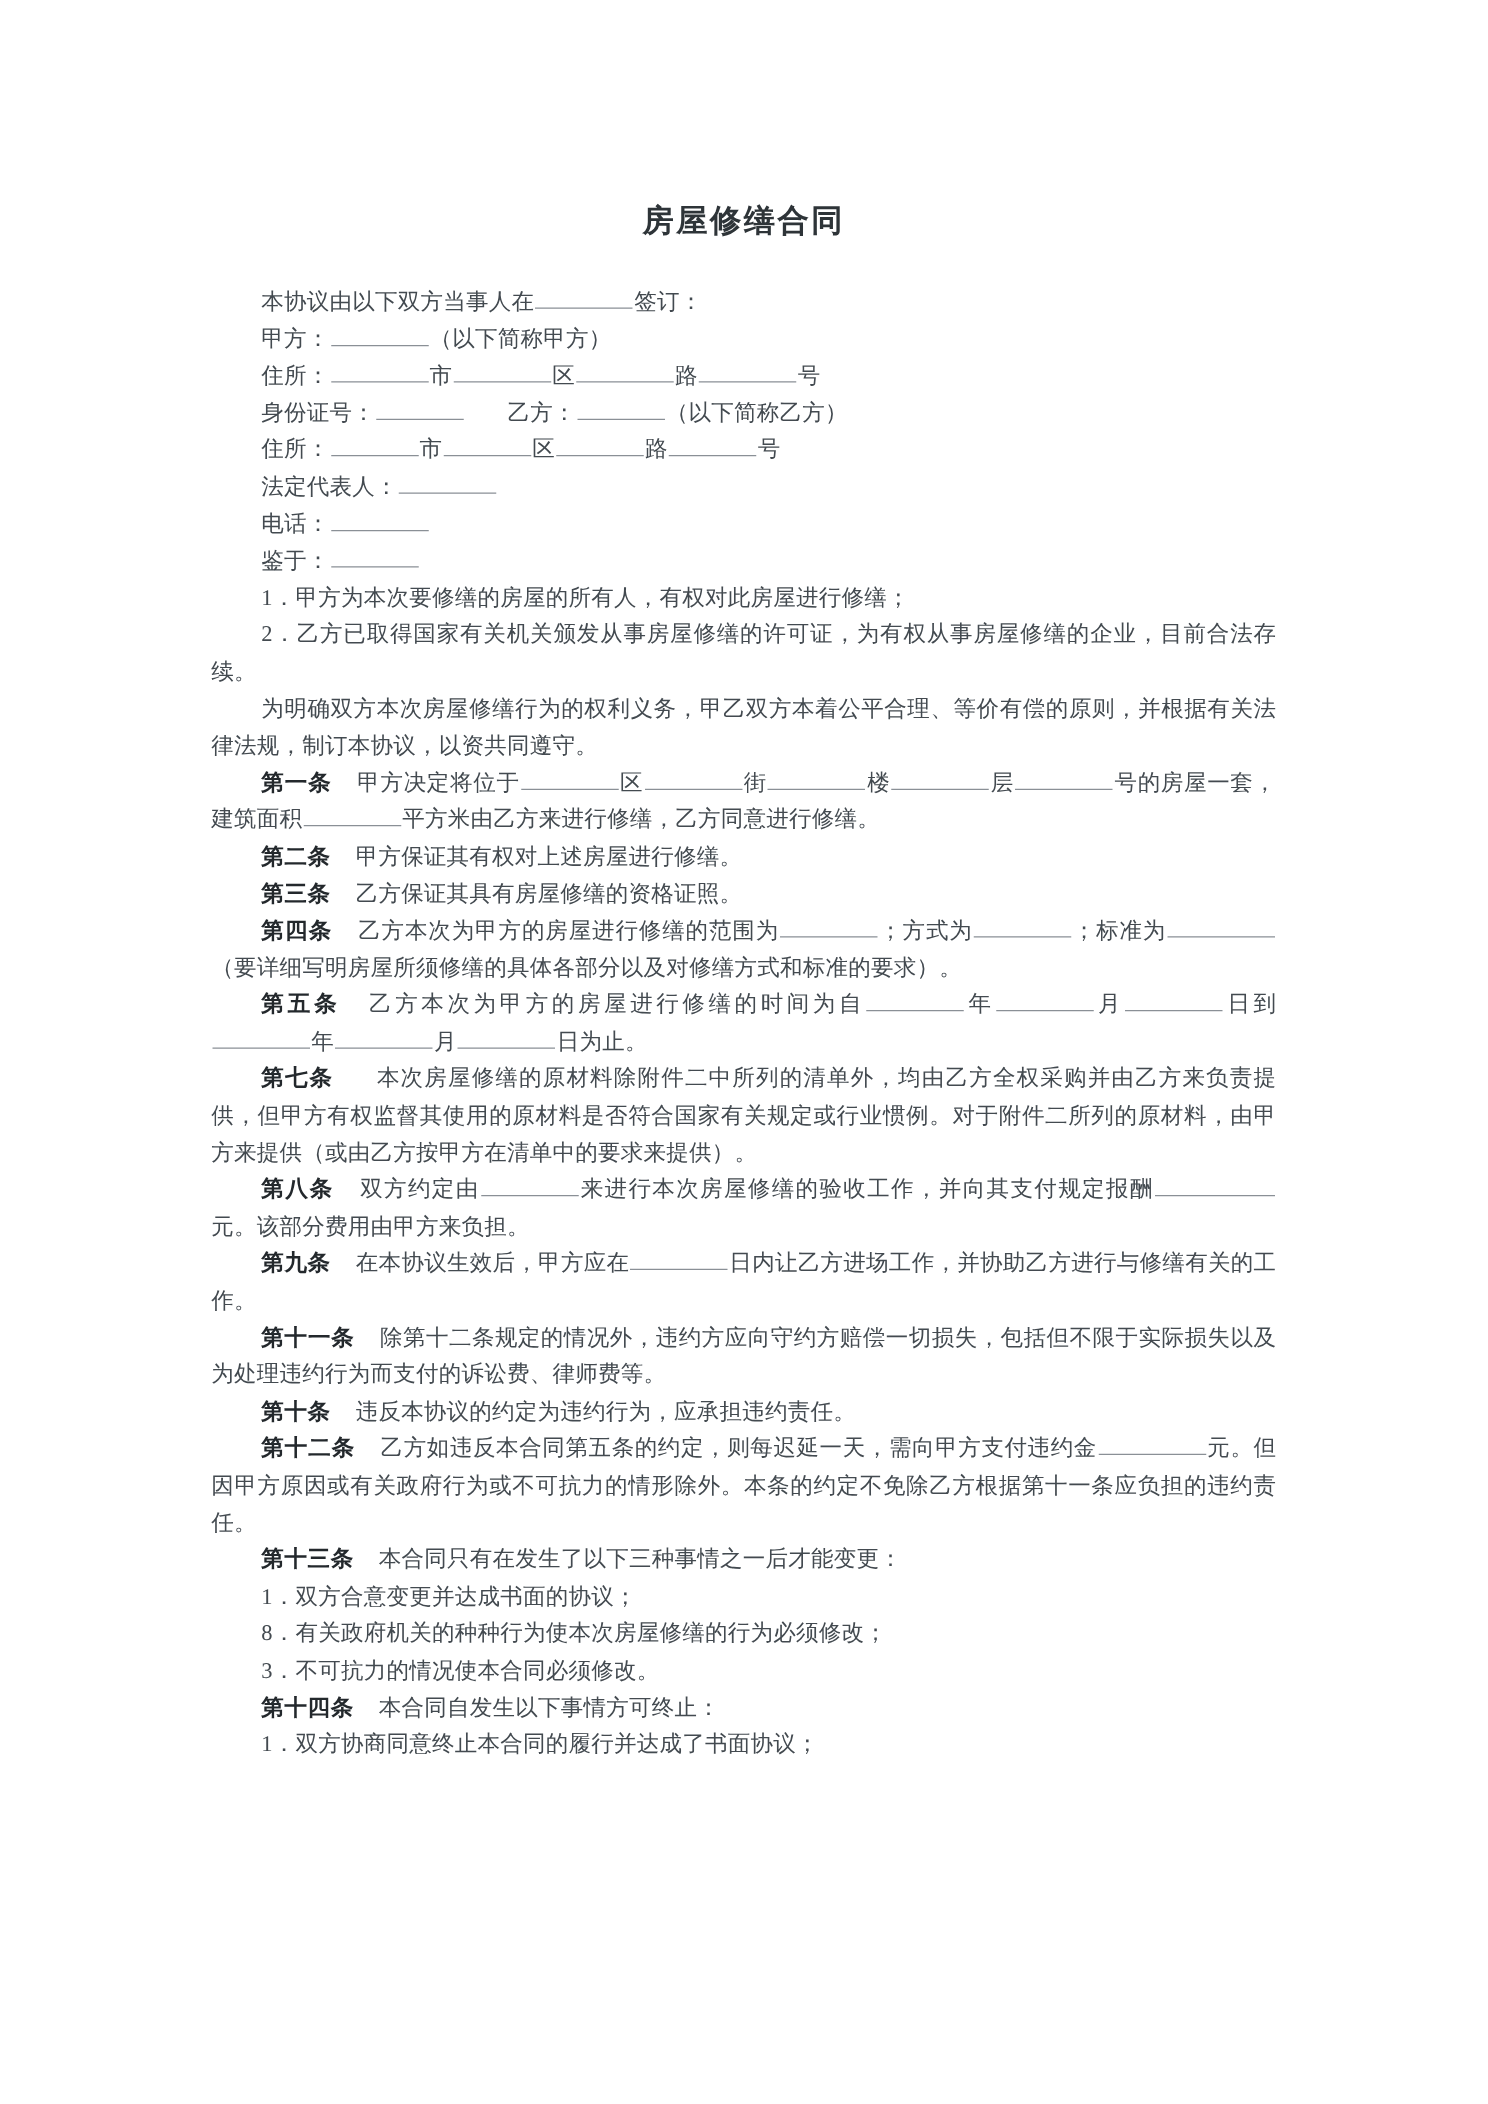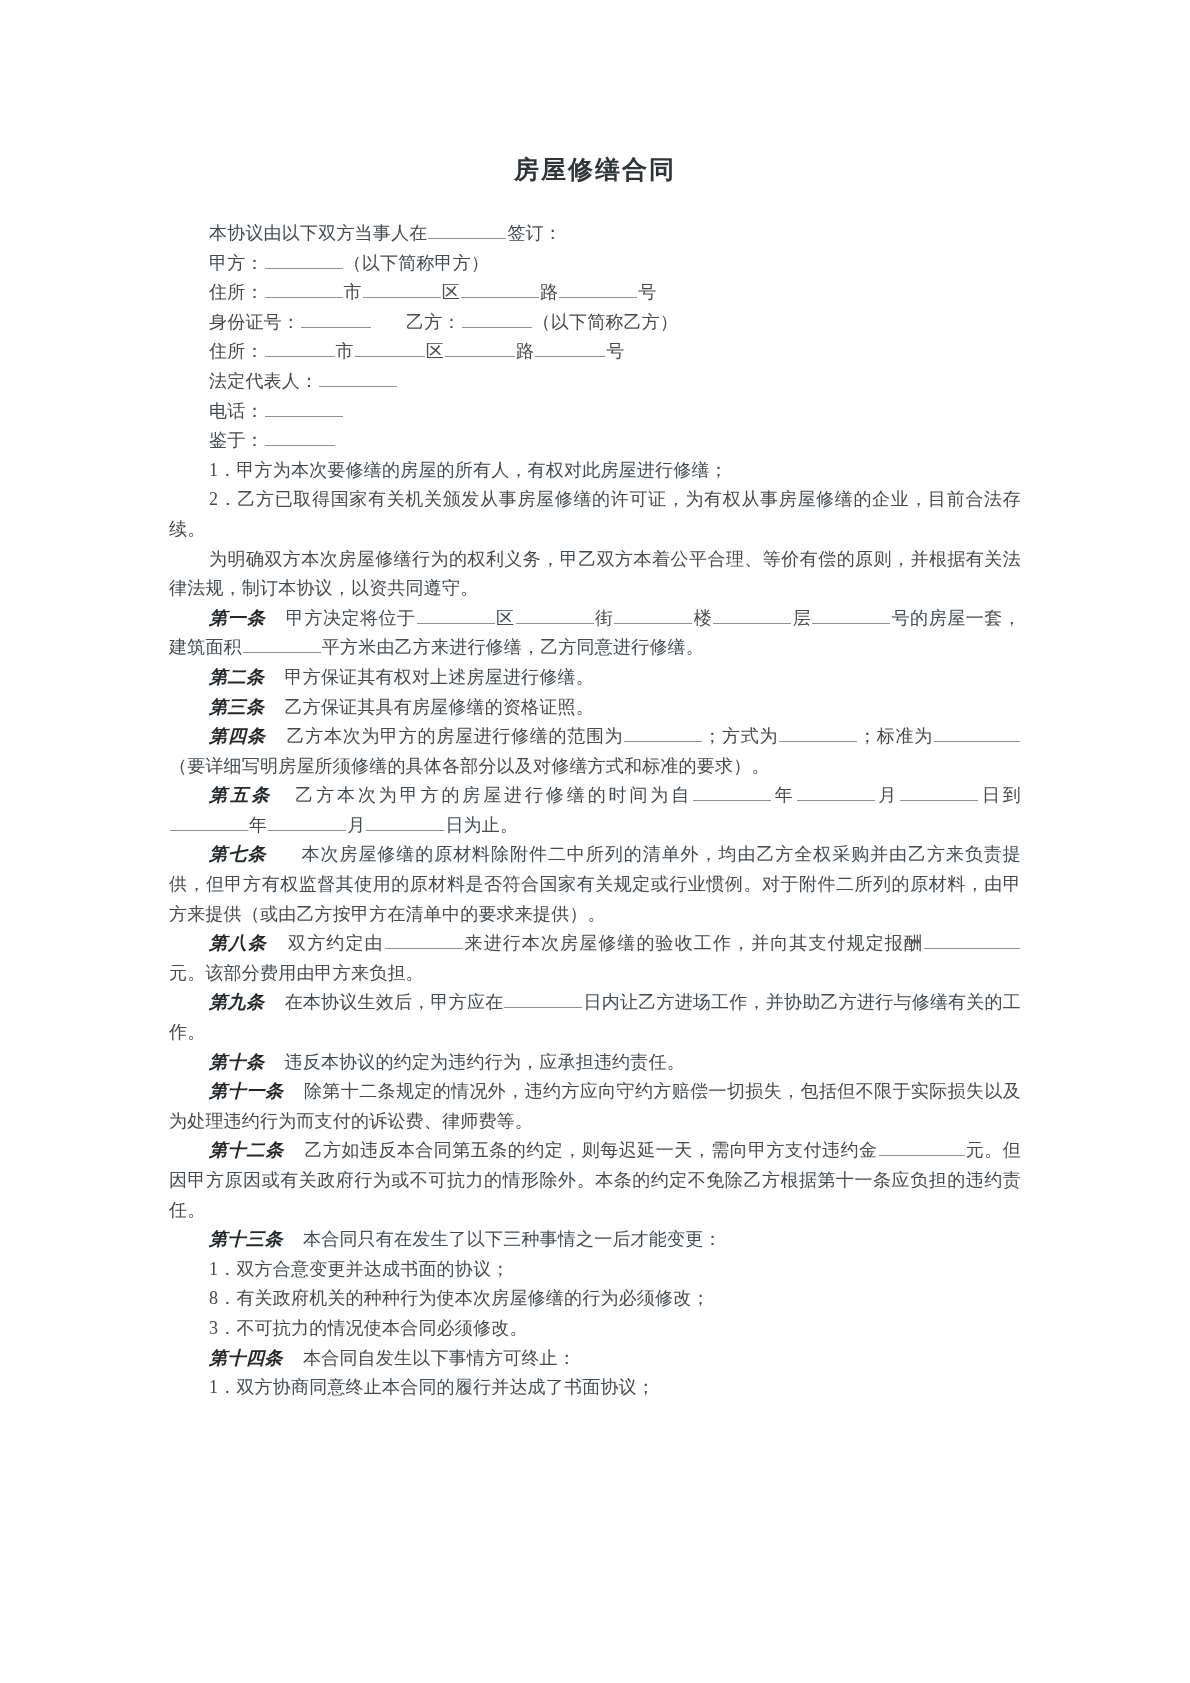--- a/index.html
+++ b/index.html
@@ -12,22 +12,23 @@
     height: 1683px;
     font-family: "Liberation Serif", "DejaVu Serif", serif;
     color: #3a3f44;
     -webkit-font-smoothing: antialiased;
   }
   .page {
     position: relative;
     width: 1190px;
     height: 1516px;
     box-sizing: border-box;
-    padding: 16px;
+    padding: 4px;
     overflow: hidden;
+    margin-top: 20px;
   }
   .doc-title {
     text-align: center;
     font-size: 25px;
     font-weight: bold;
     color: #2e3438;
     letter-spacing: 2px;
     margin: 0;
     padding-top: 139px;
     line-height: 1.2;
@@ -49,21 +50,20 @@
     letter-spacing: 0.2px;
   }
   
   .ind {
     text-indent: 40px;
   }
   .art {
     font-weight: bold;
     color: #23282c;
     letter-spacing: 0.5px;
-    font-style: italic;
   }
   
   .bl {
     display: inline-block;
     border-bottom: 1px solid #8a9096;
     vertical-align: baseline;
     height: 0.95em;
     margin: 0 1px;
   }
   .bl.w4 { width: 70px; }
@@ -113,23 +113,23 @@
 
     <p class="ln ind"><span class="art">第五条</span><span class="sp-md"></span><span>乙方本次为甲方的房屋进行修缮的时间为自</span><span class="bl w5"></span><span>年</span><span class="bl w5"></span><span>月</span><span class="bl w5"></span><span>日到</span><span class="bl w5"></span><span>年</span><span class="bl w5"></span><span>月</span><span class="bl w5"></span><span>日为止。</span></p>
 
 
     <p class="ln ind"><span class="art">第七条</span><span class="sp-lg"></span><span>本次房屋修缮的原材料除附件二中所列的清单外，均由乙方全权采购并由乙方来负责提供，但甲方有权监督其使用的原材料是否符合国家有关规定或行业惯例。对于附件二所列的原材料，由甲方来提供（或由乙方按甲方在清单中的要求来提供）。</span></p>
 
     <p class="ln ind"><span class="art">第八条</span><span class="sp-md"></span><span>双方约定由</span><span class="bl w5"></span><span>来进行本次房屋修缮的验收工作，并向其支付规定报酬</span><span class="bl w7"></span><span>元。该部分费用由甲方来负担。</span></p>
 
     <p class="ln ind"><span class="art">第九条</span><span class="sp-md"></span><span>在本协议生效后，甲方应在</span><span class="bl w5"></span><span>日内让乙方进场工作，并协助乙方进行与修缮有关的工作。</span></p>
 
+    <p class="ln ind"><span class="art">第十一条</span><span class="sp-md"></span><span>除第十二条规定的情况外，违约方应向守约方赔偿一切损失，包括但不限于实际损失以及为处理违约行为而支付的诉讼费、律师费等。</span></p>
+
     <p class="ln ind"><span class="art">第十条</span><span class="sp-md"></span><span>违反本协议的约定为违约行为，应承担违约责任。</span></p>
-
-    <p class="ln ind"><span class="art">第十一条</span><span class="sp-md"></span><span>除第十二条规定的情况外，违约方应向守约方赔偿一切损失，包括但不限于实际损失以及为处理违约行为而支付的诉讼费、律师费等。</span></p>
 
     <p class="ln ind"><span class="art">第十二条</span><span class="sp-md"></span><span>乙方如违反本合同第五条的约定，则每迟延一天，需向甲方支付违约金</span><span class="bl w6"></span><span>元。但因甲方原因或有关政府行为或不可抗力的情形除外。本条的约定不免除乙方根据第十一条应负担的违约责任。</span></p>
 
     <p class="ln ind"><span class="art">第十三条</span><span class="sp-md"></span><span>本合同只有在发生了以下三种事情之一后才能变更：</span></p>
     <p class="ln ind">1．双方合意变更并达成书面的协议；</p>
     <p class="ln ind">8．有关政府机关的种种行为使本次房屋修缮的行为必须修改；</p>
     <p class="ln ind">3．不可抗力的情况使本合同必须修改。</p>
 
     <p class="ln ind"><span class="art">第十四条</span><span class="sp-md"></span><span>本合同自发生以下事情方可终止：</span></p>
     <p class="ln ind">1．双方协商同意终止本合同的履行并达成了书面协议；</p>

